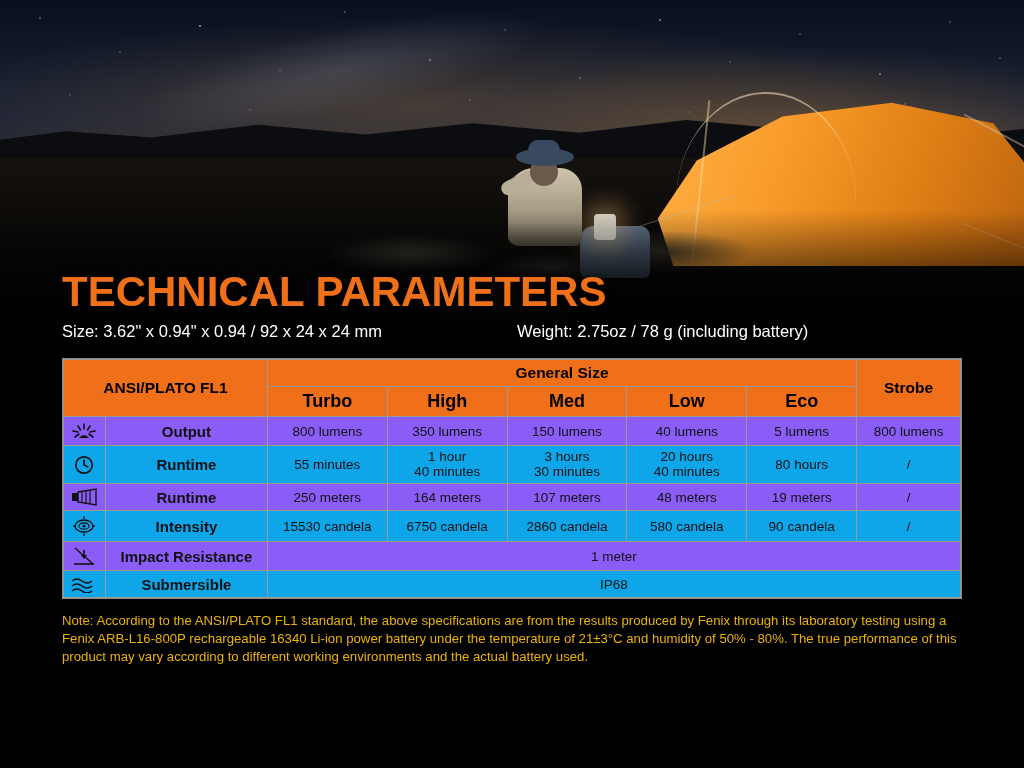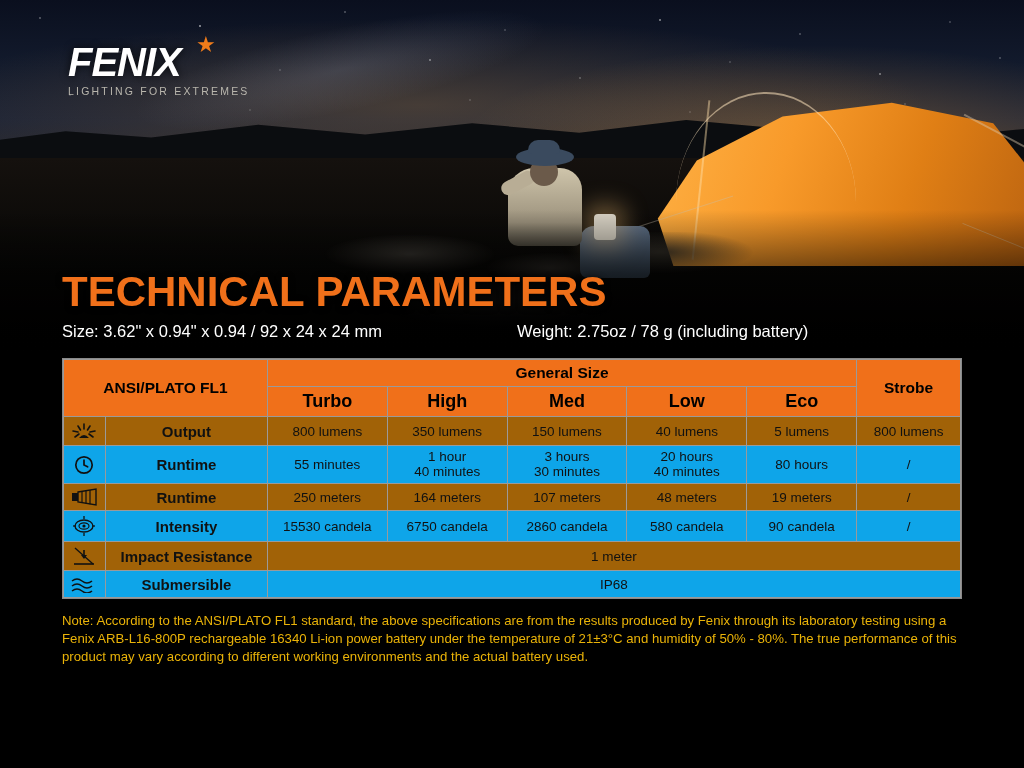--- a/index.html
+++ b/index.html
@@ -191,21 +191,21 @@
     font-weight: bold; font-size: 18px;
   }
   .row-label {
     text-align: left; font-weight: bold; font-size: 15px;
     padding-left: 6px; white-space: nowrap;
   }
   .icon-cell {
     width: 42px; background: #ffffff; padding: 2px;
   }
   .row-alt td { background: #0ea5e9; }
-  .row-white td { background: #a16207; }
+  .row-white td { background: #8b5cf6; }
   .two-line { line-height: 1.08; }
   .icon-svg { display: block; margin: 0 auto; }
 
   
   .note {
     position: absolute; left: 62px; top: 612px; width: 905px;
     color: #eab308; font-size: 13.2px; line-height: 1.38;
   }
   .note p { margin: 0; }
 </style>
@@ -229,25 +229,20 @@
     <div class="gear-bag"></div>
     <div class="lantern"></div>
     <div class="camper-body"></div>
     <div class="camper-arm"></div>
     <div class="camper-head"></div>
     <div class="camper-hat"></div>
     <div class="camper-hat-top"></div>
     <div class="hero-fade"></div>
   </div>
 
-  <div class="logo">
-    <div class="logo-word">FENIX</div>
-    <div class="logo-star">★</div>
-    <div class="logo-tag">LIGHTING FOR EXTREMES</div>
-  </div>
 
   <div class="title">TECHNICAL PARAMETERS</div>
 
   <div class="meta-row">
     <div class="meta-size">Size: 3.62" x 0.94" x 0.94 / 92 x 24 x 24 mm</div>
     <div class="meta-weight">Weight: 2.75oz / 78 g (including battery)</div>
   </div>
 
   <div class="table-wrap">
     <table class="spec">

